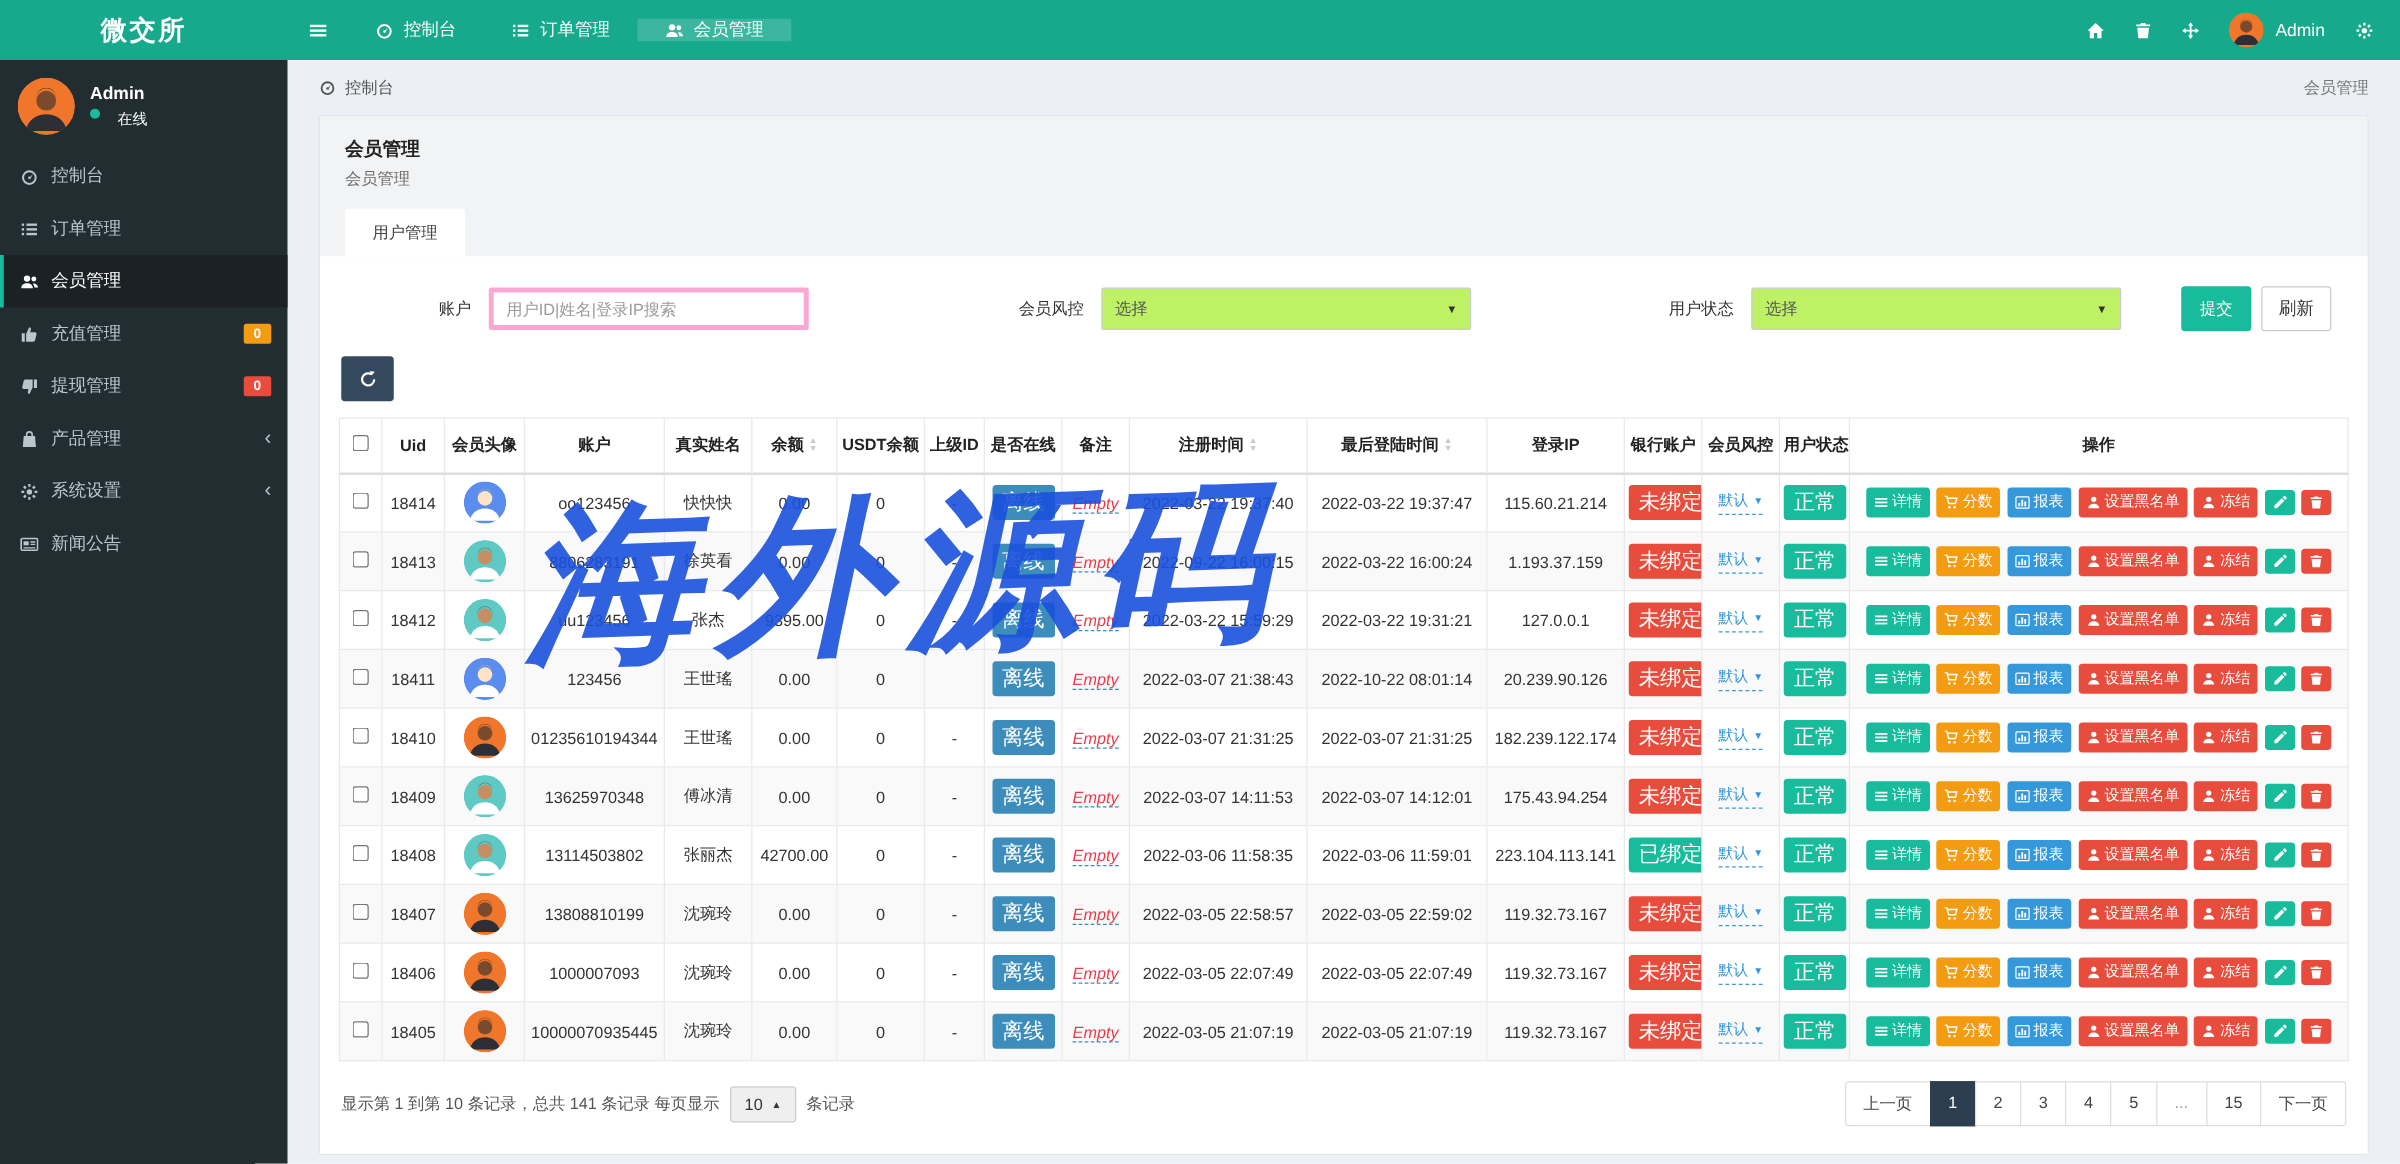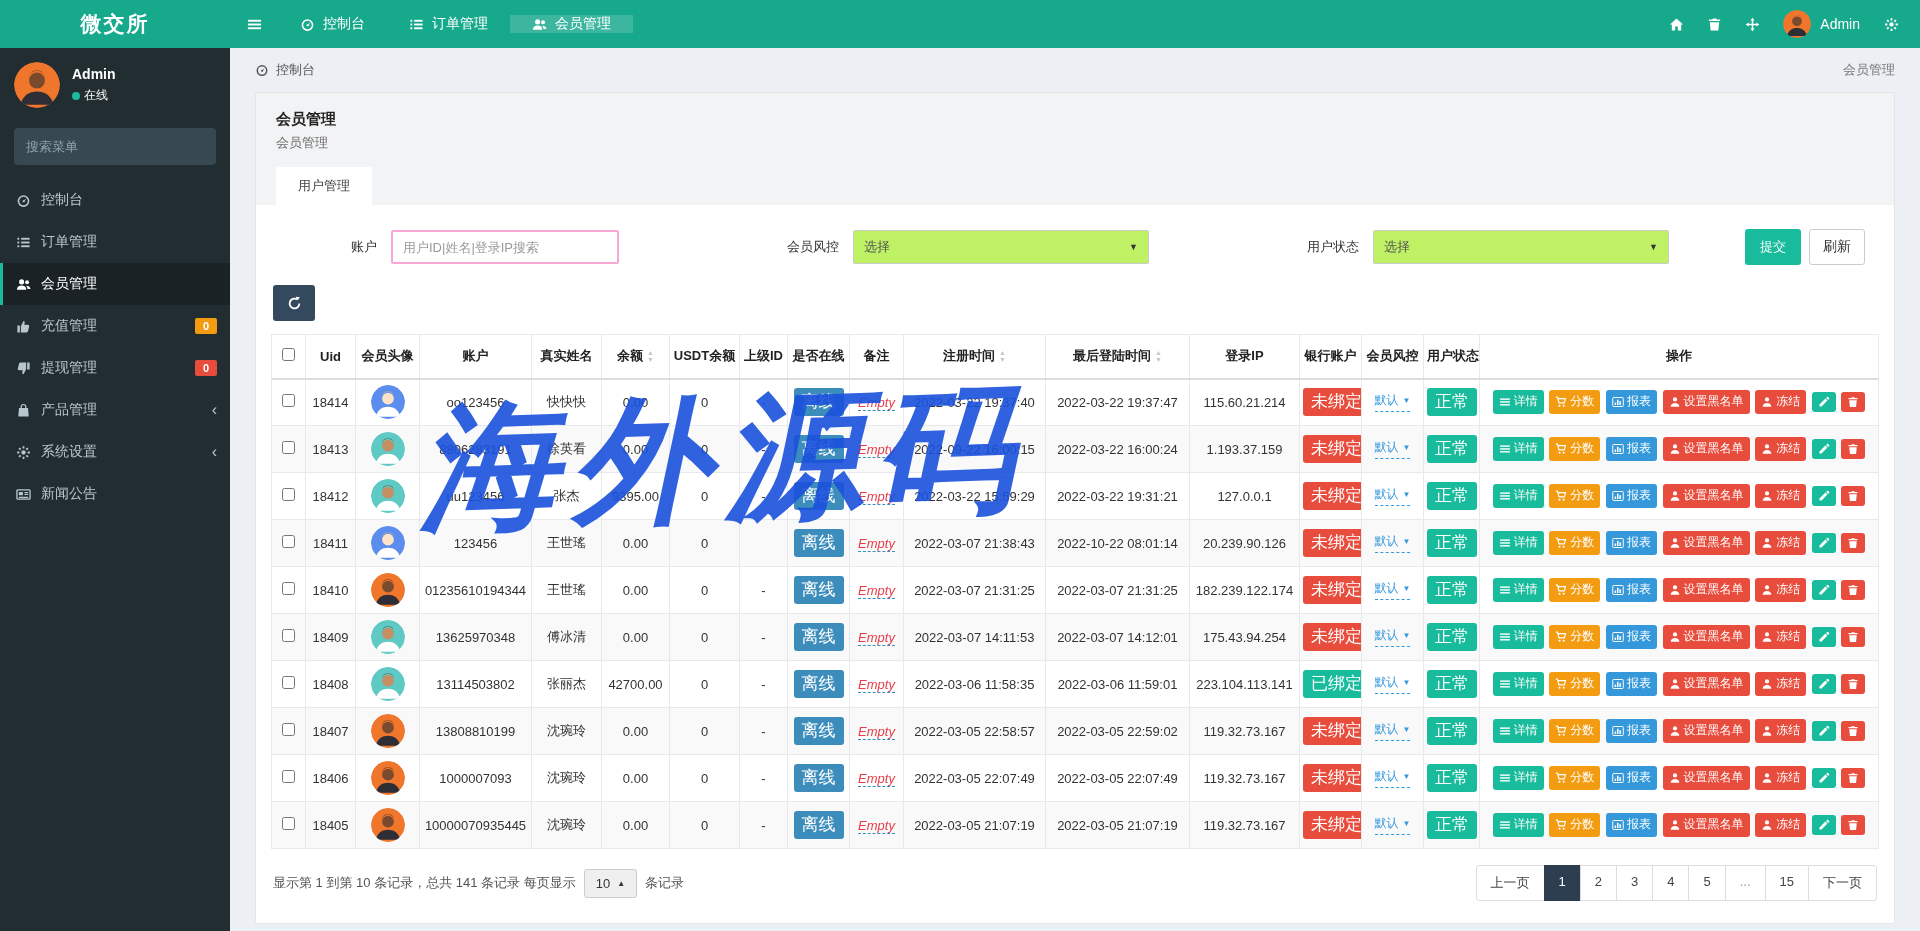--- a/index.html
+++ b/index.html
@@ -28,21 +28,21 @@
   .avatar svg{width:100%;height:100%}
   .avatar-orange{--bg:#f0762b;--hair:#27201c;--head:#7a4a2e;--body:#2e2e36}
   .avatar-blue{--bg:#5b8def;--hair:#f2c94c;--head:#ffe3c7;--body:#ffffff}
   .avatar-teal{--bg:#5fc9c3;--hair:#43332c;--head:#c58f63;--body:#ffffff}
   .av-28{width:28px;height:28px}.av-34{width:34px;height:34px}.av-46{width:46px;height:46px}
 
   
   .sidebar{position:absolute;top:48px;left:0;bottom:0;width:230px;background:#222d32;z-index:10}
   .user-panel{display:flex;align-items:center;gap:12px;padding:14px 14px 12px}
   .user-name{color:#fff;font-size:14px;font-weight:bold;margin-bottom:5px}
-  .user-status{color:#fff;font-size:12px;display:flex;align-items:center;gap:4px}
+  .user-status{color:#fff;font-size:12px;display:flex;align-items:flex-start;gap:14px}
   .dot{width:8px;height:8px;border-radius:50%;background:#18bc9c;display:inline-block}
   .sidebar-search{margin:8px 14px 14px;display:flex;align-items:center;background:#374850;border-radius:4px;padding:0 12px;height:37px}
   .sidebar-search input{flex:1;background:transparent;border:none;outline:none;color:#ccc;font-size:13px}
   .sidebar-search input::placeholder{color:#8ea3ad}
   .sidebar-search svg{width:13px;height:13px;fill:#8ea3ad}
   .menu a{display:flex;align-items:center;height:42px;padding:0 13px;color:#b8c7ce;font-size:14px;border-left:3px solid transparent;cursor:pointer}
   .menu a svg{width:15px;height:15px;margin-right:10px;fill:currentColor;flex:none}
   .menu a.active{background:#1a2226;color:#fff;border-left-color:#18bc9c}
   .badge-s{margin-left:auto;font-size:11px;font-weight:bold;padding:2px 8px;border-radius:2px;color:#fff}
   .chev{margin-left:auto;font-size:16px;color:#b8c7ce;line-height:1}
@@ -59,21 +59,21 @@
   .card-title{font-size:15px;font-weight:bold;color:#222}
   .card-sub{font-size:13px;color:#6d6d6d;margin-top:5px}
   .tabs{margin-top:15px}
   .tab{display:inline-block;background:#fff;padding:10px 22px;font-size:13px;color:#444;border-radius:2px 2px 0 0;cursor:pointer}
   .card-body{background:#fff;padding:6px 15px 22px}
 
   
   .filter-row{display:flex;align-items:center;padding:18px 8px 6px}
   .fg{display:flex;align-items:center}
   .fg label{font-size:13px;color:#333;margin-right:14px;white-space:nowrap}
-  .text-input{width:228px;height:34px;border:2px solid #f9a8d4;border-radius:2px;padding:0 10px;font-size:13px;color:#555;outline:none}
+  .text-input{width:256px;height:34px;border:4px solid #f9a8d4;border-radius:2px;padding:0 10px;font-size:13px;color:#555;outline:none}
   .text-input::placeholder{color:#9a9a9a}
   .select{display:flex;align-items:center;justify-content:space-between;width:296px;height:34px;border:1px solid #ccc;border-radius:2px;background:#bef264;padding:0 10px;font-size:13px;color:#555;cursor:pointer}
   .caret{font-size:9px;color:#333}
   .fg-account{margin-left:72px}.fg-risk{margin-left:168px}.fg-status{margin-left:158px}
   .filter-actions{margin-left:auto;display:flex;gap:8px;margin-right:6px}
   .btn-submit{background:#18bc9c;color:#fff;border:none;border-radius:3px;padding:8px 15px;font-size:13px;cursor:pointer}
   .btn-refresh{background:#fff;color:#333;border:1px solid #ccc;border-radius:3px;padding:8px 13px;font-size:14px;cursor:pointer}
 
   .toolbar{margin:14px 0 0 2px}
   .btn-reload{width:42px;height:36px;background:#34495e;border:none;border-radius:3px;display:flex;align-items:center;justify-content:center;cursor:pointer;color:#fff}
@@ -276,26 +276,20 @@
           <use href="#i-avatar"></use>
         </svg>
       </span>
     <div>
       <div class="user-name">Admin</div>
       <div class="user-status">
           <span class="dot"></span>
           <span>在线</span>
         </div>
     </div>
-  </div>
-  <div class="sidebar-search">
-    <input type="text" placeholder="搜索菜单" style="">
-    <svg>
-        <use href="#i-search"></use>
-      </svg>
   </div>
   <nav class="menu">
     <a>
         <svg>
           <use href="#i-dash"></use>
         </svg>
         <span>控制台</span>
       </a>
     <a>
         <svg>

